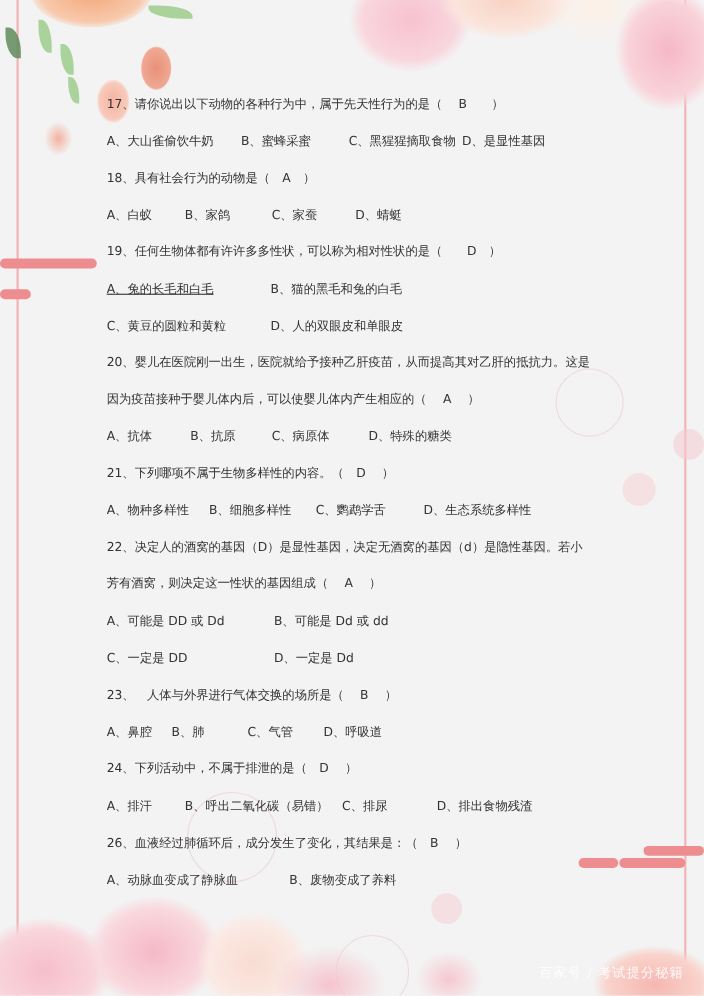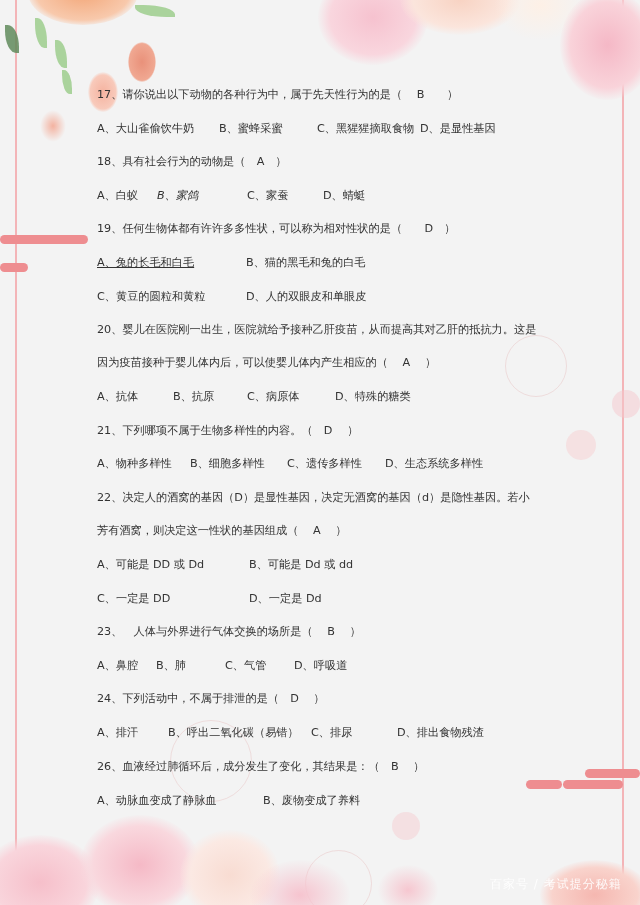--- a/index.html
+++ b/index.html
@@ -77,21 +77,21 @@
   <div class="line" style="top:122px;width:470px;">
     <span class="opt" style="left:0;">A、大山雀偷饮牛奶</span>
     <span class="opt" style="left:122px;">B、蜜蜂采蜜</span>
     <span class="opt" style="left:220px;">C、黑猩猩摘取食物</span>
     <span class="opt" style="left:323px;">D、是显性基因</span>
   </div>
 
   <div class="line" style="top:155px;">18、具有社会行为的动物是（　A　）</div>
   <div class="line" style="top:189px;width:470px;">
     <span class="opt" style="left:0;">A、白蚁</span>
-    <span class="opt" style="left:60px;font-style:italic;">B、家鸽</span>
+    <span class="opt" style="left:71px;">B、家鸽</span>
     <span class="opt" style="left:150px;">C、家蚕</span>
     <span class="opt" style="left:226px;">D、蜻蜓</span>
   </div>
 
   <div class="line" style="top:222px;">19、任何生物体都有许许多多性状，可以称为相对性状的是（　　D　）</div>
   <div class="line" style="top:256px;width:470px;">
     <span class="opt" style="left:0;text-decoration:underline;">A、兔的长毛和白毛</span>
     <span class="opt" style="left:149px;">B、猫的黑毛和兔的白毛</span>
   </div>
   <div class="line" style="top:290px;width:470px;">
@@ -105,21 +105,21 @@
     <span class="opt" style="left:0;">A、抗体</span>
     <span class="opt" style="left:76px;">B、抗原</span>
     <span class="opt" style="left:150px;">C、病原体</span>
     <span class="opt" style="left:238px;">D、特殊的糖类</span>
   </div>
 
   <div class="line" style="top:424px;">21、下列哪项不属于生物多样性的内容。（　D　 ）</div>
   <div class="line" style="top:457px;width:470px;">
     <span class="opt" style="left:0;">A、物种多样性</span>
     <span class="opt" style="left:93px;">B、细胞多样性</span>
-    <span class="opt" style="left:190px;">C、遗传多样性</span>
+    <span class="opt" style="left:190px;">C、鹦鹉学舌</span>
     <span class="opt" style="left:288px;">D、生态系统多样性</span>
   </div>
 
   <div class="line" style="top:491px;"> 22、决定人的酒窝的基因（D）是显性基因，决定无酒窝的基因（d）是隐性基因。若小</div>
   <div class="line" style="top:524px;">芳有酒窝，则决定这一性状的基因组成（　 A　 ）</div>
   <div class="line" style="top:558px;width:470px;">
     <span class="opt" style="left:0;">A、可能是 DD 或 Dd</span>
     <span class="opt" style="left:152px;">B、可能是 Dd 或 dd</span>
   </div>
   <div class="line" style="top:592px;width:470px;">

